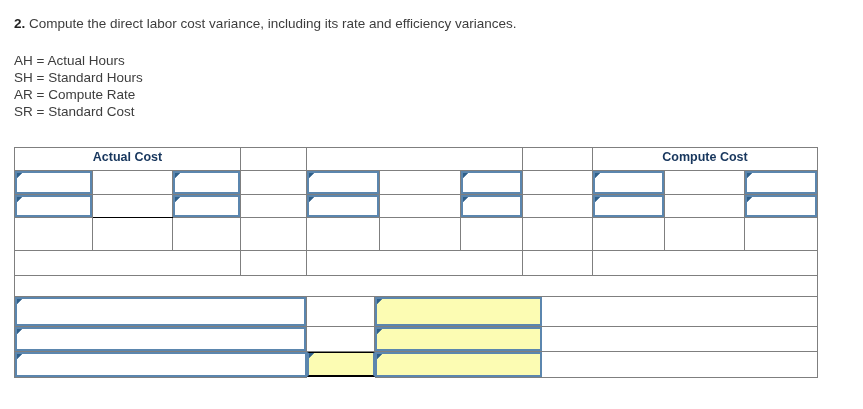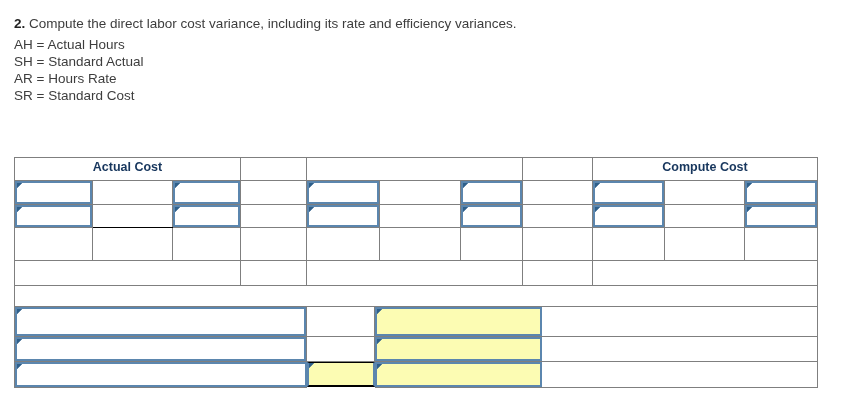--- a/index.html
+++ b/index.html
@@ -28,34 +28,33 @@
     text-align: right;
   }
   .prompt .qnum {
     font-weight: bold;
     color: #222;
   }
 
   .legend {
     position: absolute;
     left: 14px;
-    top: 36px;
+    top: 52px;
     font-size: 13.5px;
     line-height: 17px;
     color: #3d3d3d;
   }
   .legend div { white-space: nowrap; }
 
   
   .grid-tbl {
     position: absolute;
     border-collapse: collapse;
     table-layout: fixed;
     font-size: 12px;
-    margin-top: 10px;
   }
   .grid-tbl td {
     padding: 0;
     margin: 0;
     border: 1px solid #7f7f7f;
     background: #ffffff;
     height: 22px;
     vertical-align: top;
   }
   .nob-l { border-left: none !important; }
@@ -121,22 +120,22 @@
 </head>
 <body>
 
 <div class="prompt">
   <span class="qnum">2.</span>
   <span>Compute the direct labor cost variance, including its rate and efficiency variances.</span>
 </div>
 
 <div class="legend">
   <div>AH = Actual Hours</div>
-  <div>SH = Standard Actual</div>
-  <div>AR = Hours Rate</div>
+  <div>SH = Standard Hours</div>
+  <div>AR = Compute Rate</div>
   <div>SR = Standard Cost</div>
 </div>
 
 <table class="grid-tbl" style="left:14px; top:147px; width:803px;">
   <colgroup>
     <col style="width:78px">
       <col style="width:80px">
       <col style="width:68px">
     <col style="width:66px">
     <col style="width:73px">

